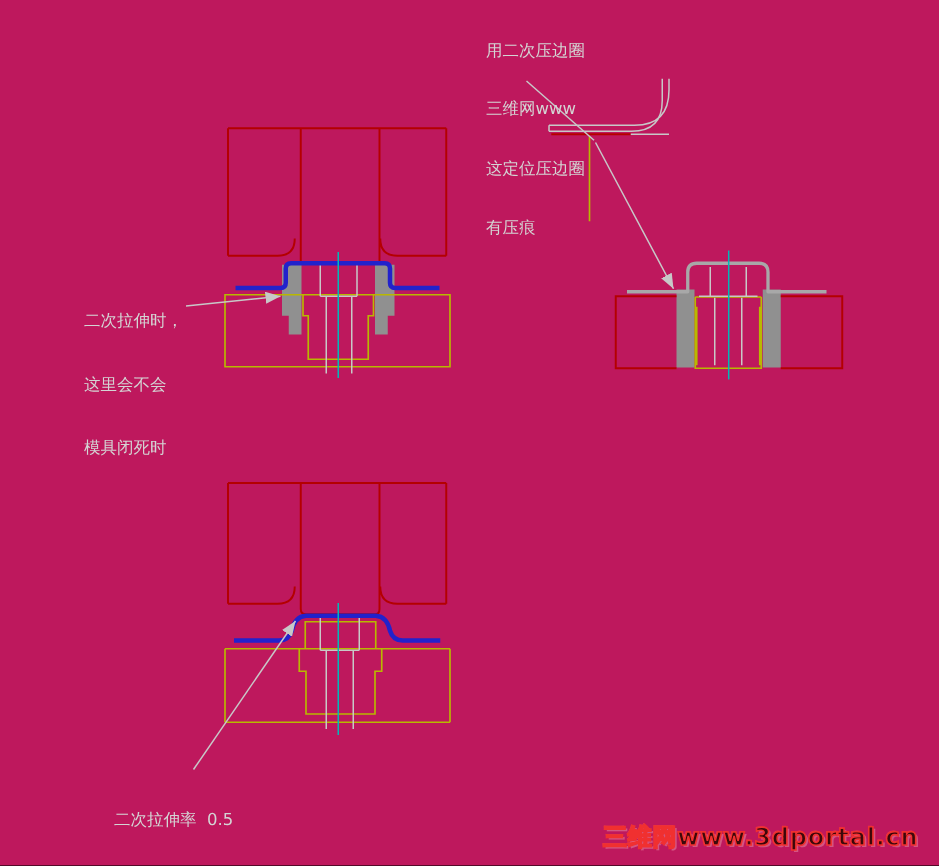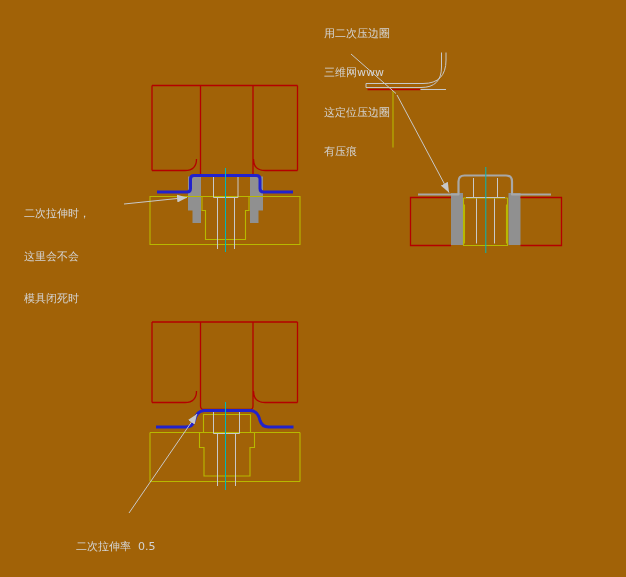--- a/index.html
+++ b/index.html
@@ -1,31 +1,31 @@
 <!DOCTYPE html>
 <html style="--die-red: #b40000; --blank-holder-yellow: #b8b800; --part-blue: #2222cc; --centerline-cyan: #00b8b8; --binder-gray: #909090; --line-gray: #c8c8c8; --part-gray: #a8a8a8; --annotation-text: #d4d4d4; --watermark-red: #f03030;"><head>
 <meta charset="utf-8">
 <style>
   html,body{margin:0;padding:0;background:#000;}
   body{width:626px;height:577px;overflow:hidden;position:relative;
        font-family:"DejaVu Sans","Liberation Sans",sans-serif;}
-  .stage{position:absolute;left:0;top:0;width:626px;height:577px;background:#a16207;}
+  .stage{position:absolute;left:0;top:0;width:626px;height:577px;background:#be185d;}
   svg{position:absolute;left:0;top:0;}
   .st-red{stroke:var(--die-red);fill:none;stroke-width:1.3;}
   .st-blue{stroke:var(--part-blue);fill:none;stroke-width:3;stroke-linejoin:round;}
   .st-yellow{stroke:var(--blank-holder-yellow);fill:none;stroke-width:1.1;}
   .st-cyan{stroke:var(--centerline-cyan);fill:none;stroke-width:1;}
   .st-white{stroke:var(--line-gray);fill:none;stroke-width:1;}
   .st-part{stroke:var(--part-gray);fill:none;stroke-width:2.2;stroke-linejoin:round;}
   .st-leader{stroke:var(--line-gray);fill:none;stroke-width:1;}
   .f-gray{fill:var(--binder-gray);stroke:none;}
   .note{position:absolute;color:var(--annotation-text);font-size:11px;white-space:pre;}
   .note div{height:var(--lh);line-height:var(--lh);}
   #top-note{left:324px;top:1px;--lh:13.4px;}
-  #left-note{left:24px;top:180px;--lh:16.6px;}
+  #left-note{left:56px;top:180px;--lh:16.6px;}
   #bottom-note{left:76px;top:514px;--lh:13.4px;}
   .watermark{position:absolute;left:402px;top:548px;font-size:16px;font-weight:bold;
     letter-spacing:0.5px;color:rgba(40,0,0,0.9);
     -webkit-text-stroke:1.1px var(--watermark-red);
     text-shadow:1.5px 1.5px 0 rgba(255,200,200,0.35), -0.5px -0.5px 0 rgba(255,80,80,0.6);}
 </style>
 </head>
 <body style="background: rgb(0, 0, 0);">
 
 <div class="stage">
@@ -108,13 +108,14 @@
     <div>这里会不会</div>
     <div>模具闭死时</div>
   </div>
 
   <div class="note" id="bottom-note">
     <div>二次拉伸率  0.5</div>
     
     
   </div>
 
+  <div class="watermark">三维网www.3dportal.cn</div>
 </div>
 
 </body></html>

